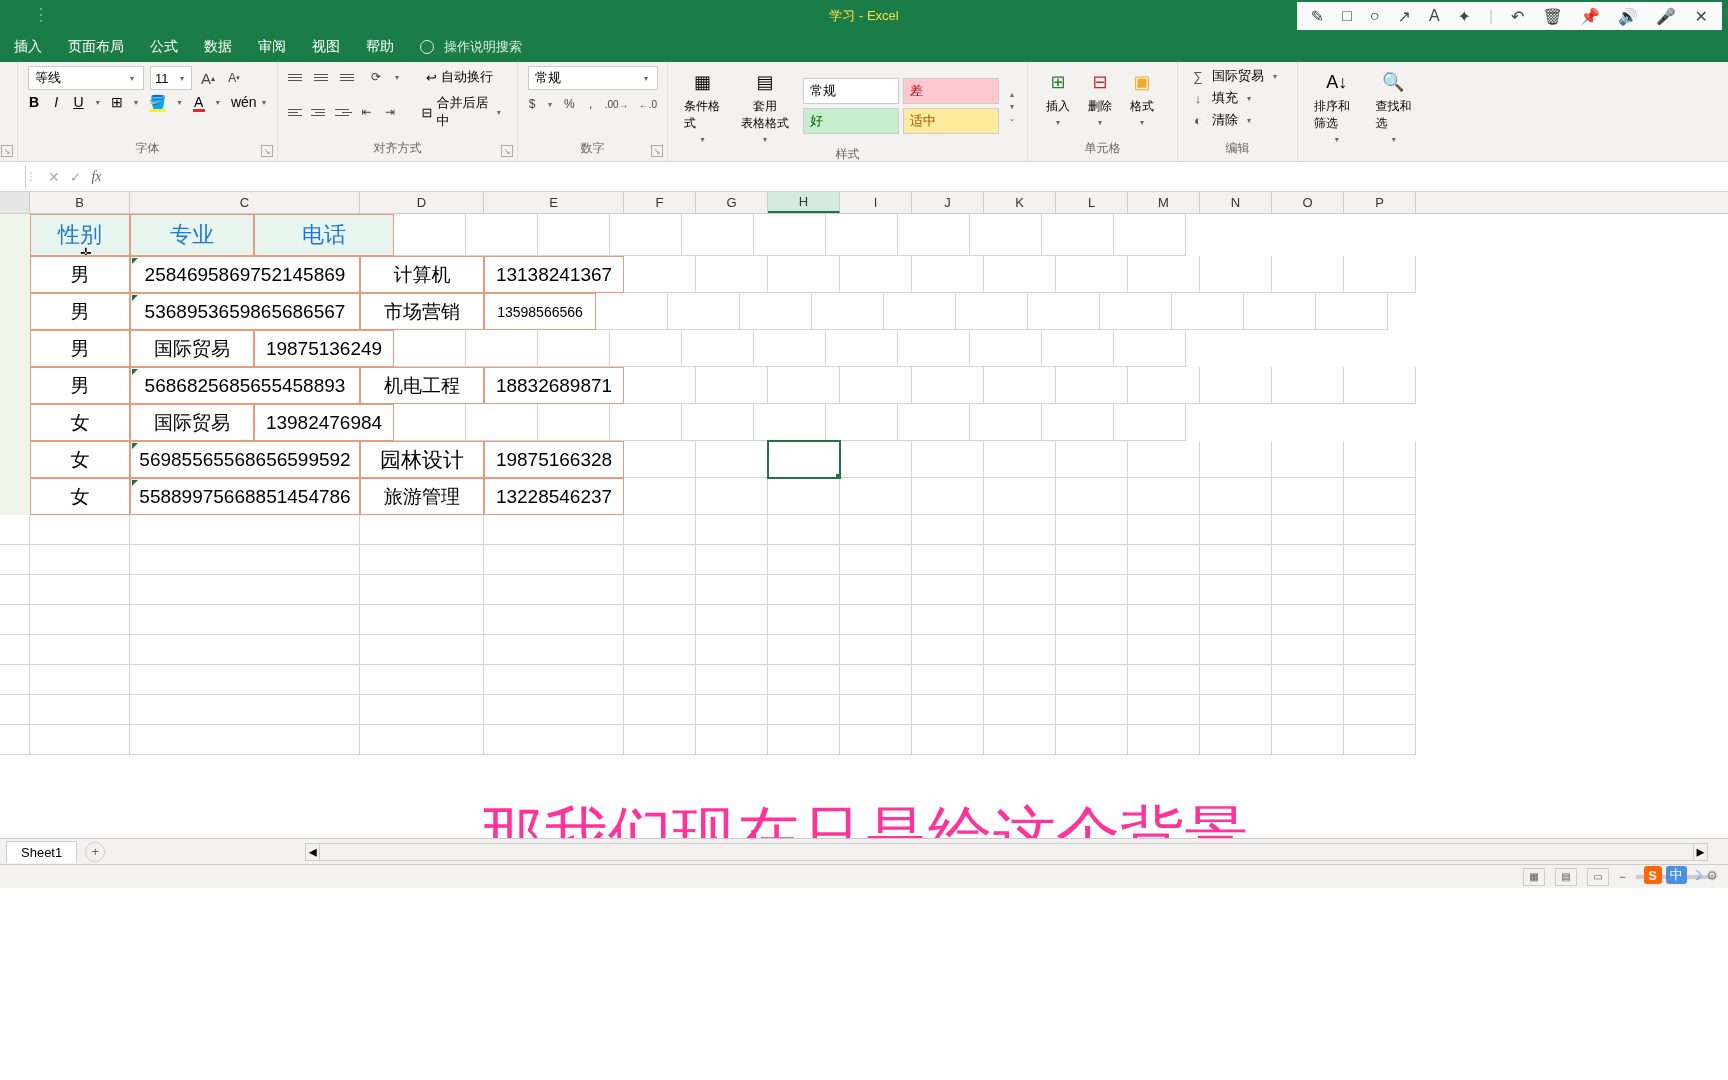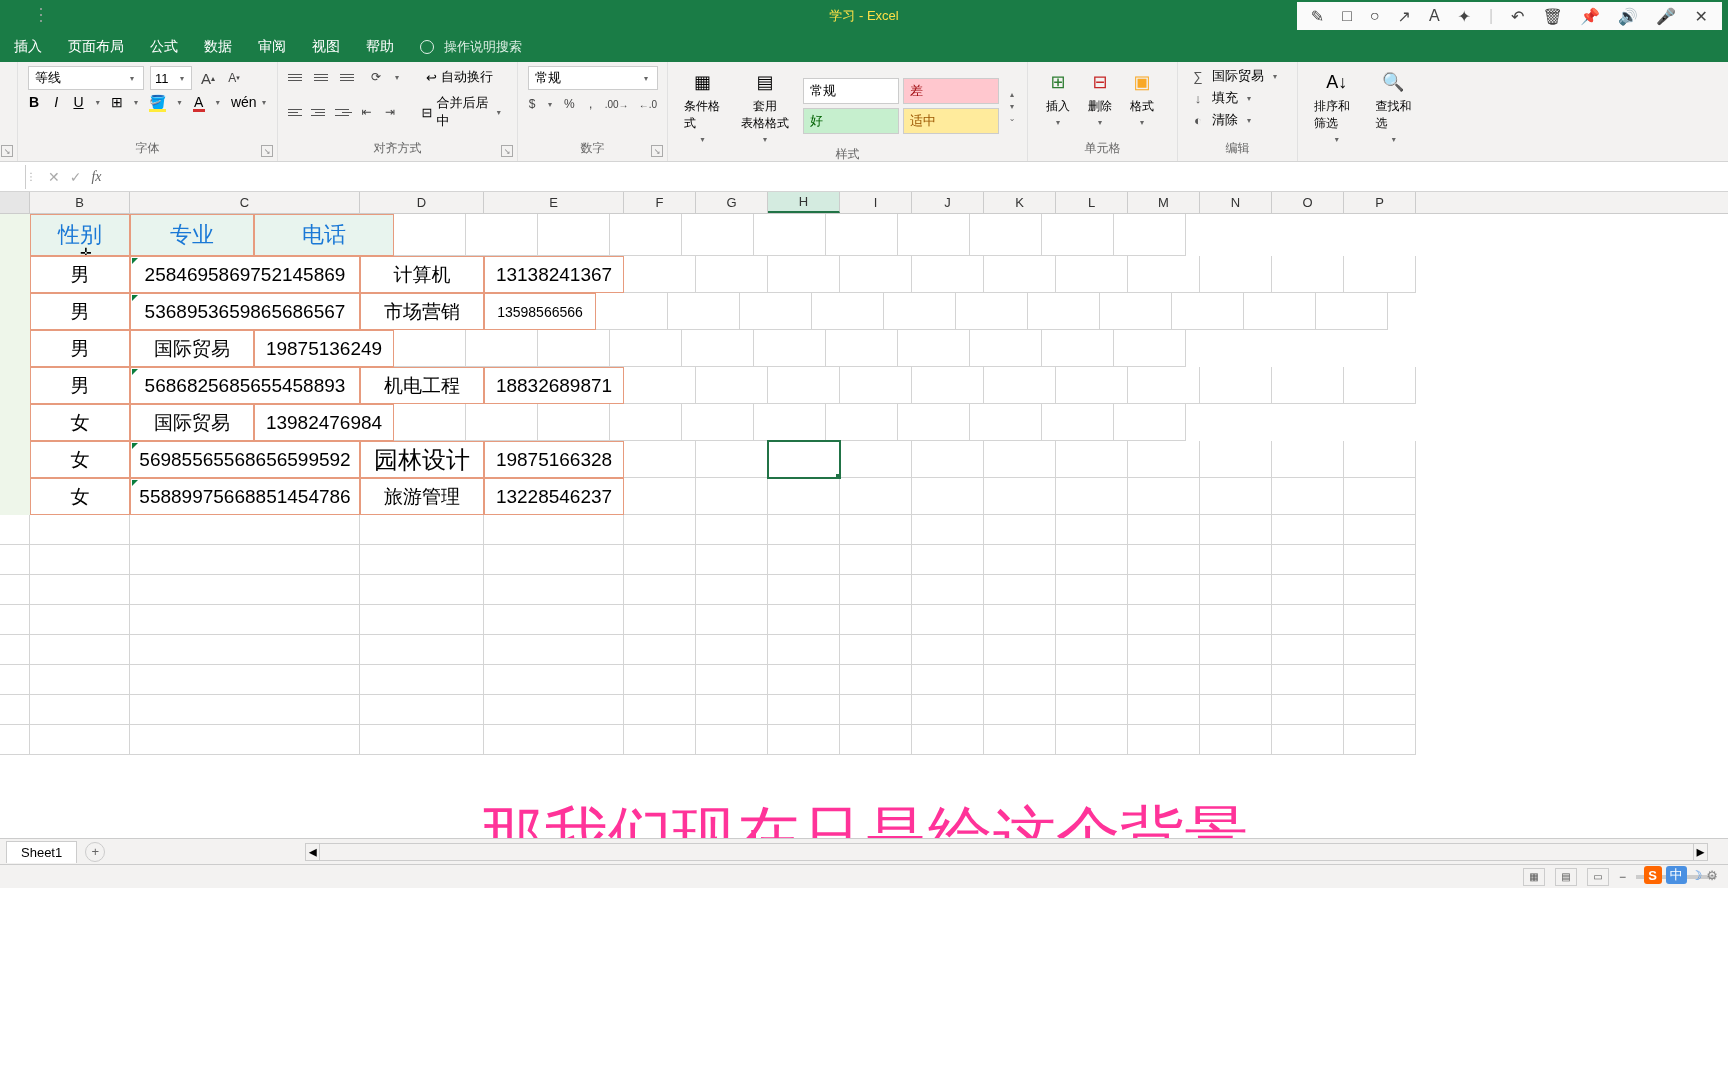--- a/index.html
+++ b/index.html
@@ -461,21 +461,21 @@
       <div class="cell empty" style="width: 72px;"></div>
       <div class="cell empty" style="width: 72px;"></div>
       <div class="cell empty" style="width: 72px;"></div>
       <div class="cell empty" style="width: 72px;"></div>
       <div class="cell empty" style="width: 72px;"></div>
     </div>
     <div class="grid-row " style="height: 37px;">
       <div class="cell edge"></div>
       <div class="cell d" style="width: 100px; border: 1px solid rgb(231, 155, 126); font-size: 19px;">女</div>
       <div class="cell d" style="width: 230px; position: relative; border: 1px solid rgb(231, 155, 126); font-size: 19px;">56985565568656599592<div class="tri"></div></div>
-      <div class="cell d" style="width: 124px; border: 1px solid rgb(231, 155, 126); font-size: 24px;">园林设计</div>
+      <div class="cell d" style="width: 124px; border: 1px solid rgb(231, 155, 126); font-size: 21px;">园林设计</div>
       <div class="cell d" style="width: 140px; border: 1px solid rgb(231, 155, 126); font-size: 19px;">19875166328</div>
       <div class="cell empty" style="width: 72px;"></div>
       <div class="cell empty" style="width: 72px;"></div>
       <div class="cell empty selected-cell" style="width: 72px;"></div>
       <div class="cell empty" style="width: 72px;"></div>
       <div class="cell empty" style="width: 72px;"></div>
       <div class="cell empty" style="width: 72px;"></div>
       <div class="cell empty" style="width: 72px;"></div>
       <div class="cell empty" style="width: 72px;"></div>
       <div class="cell empty" style="width: 72px;"></div>

